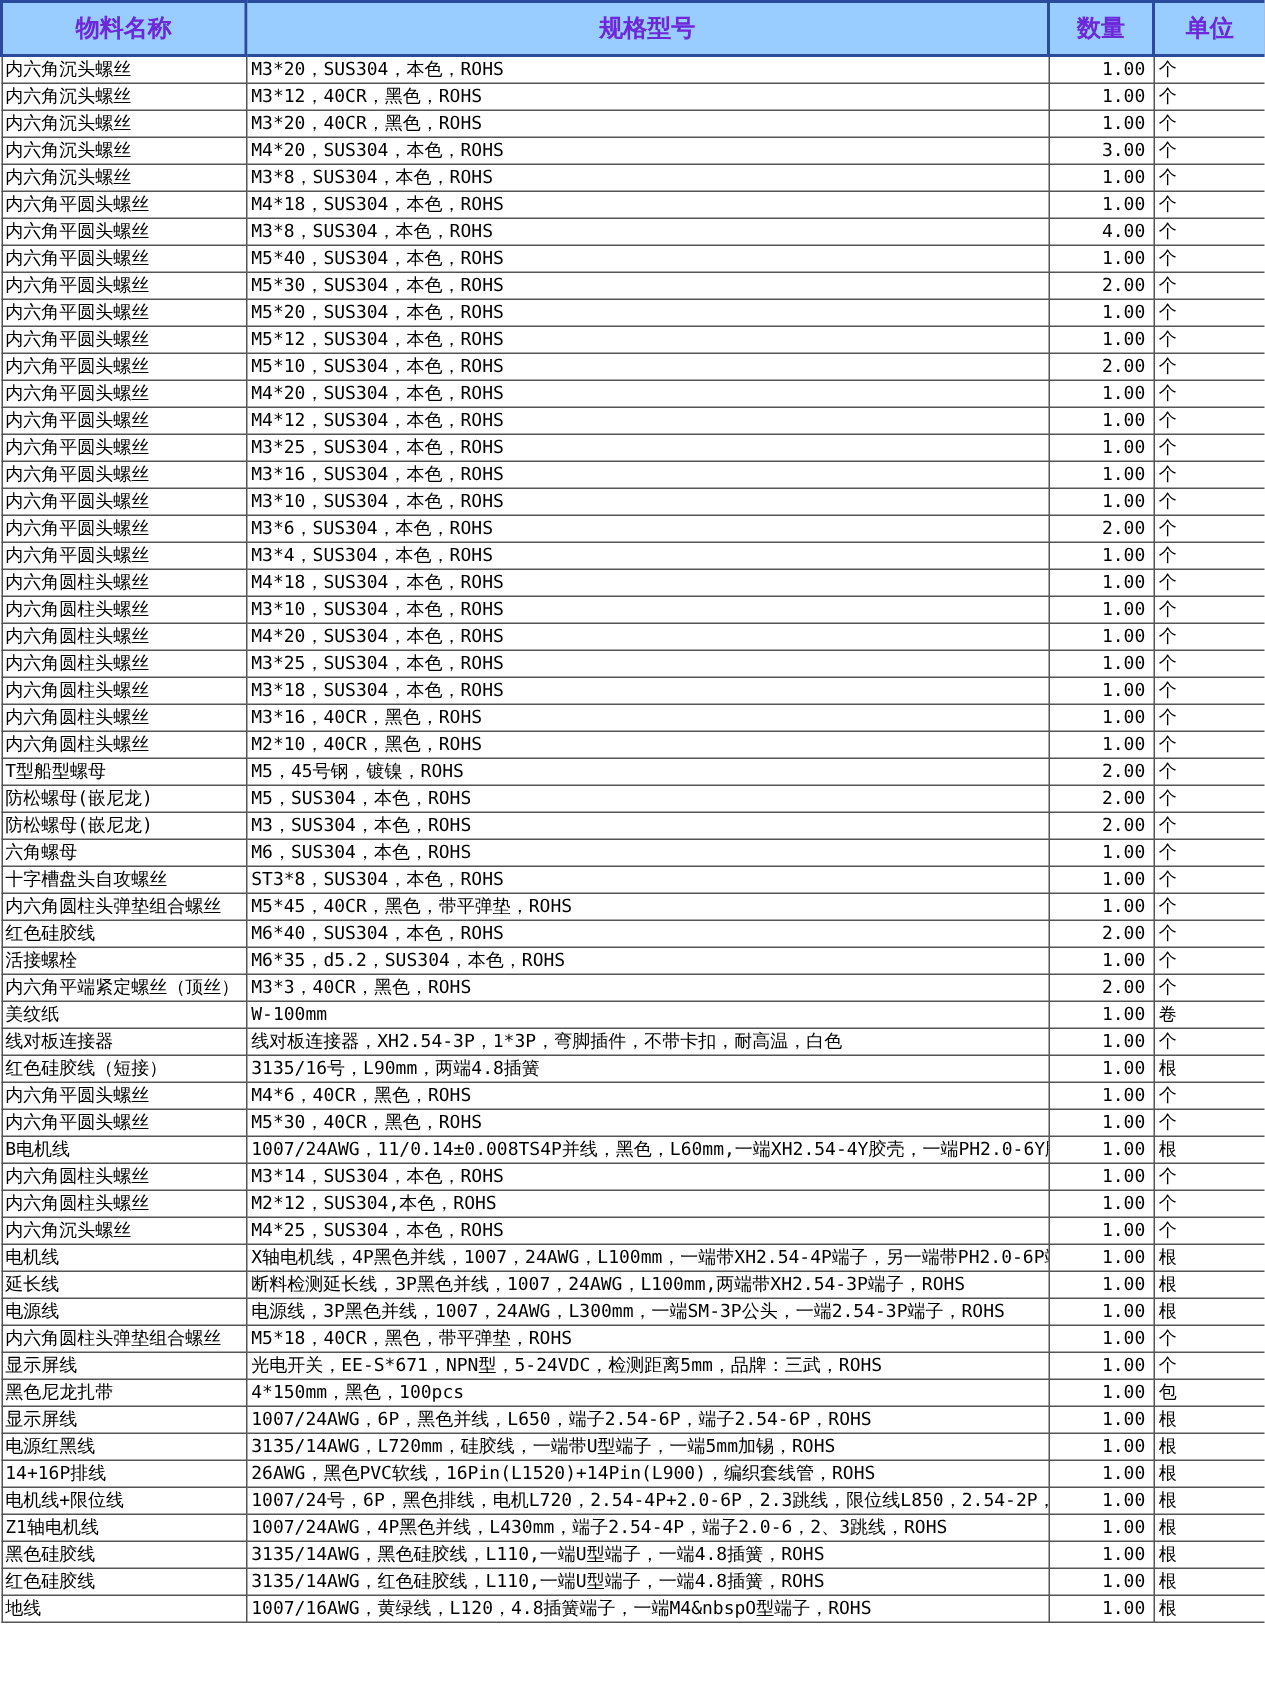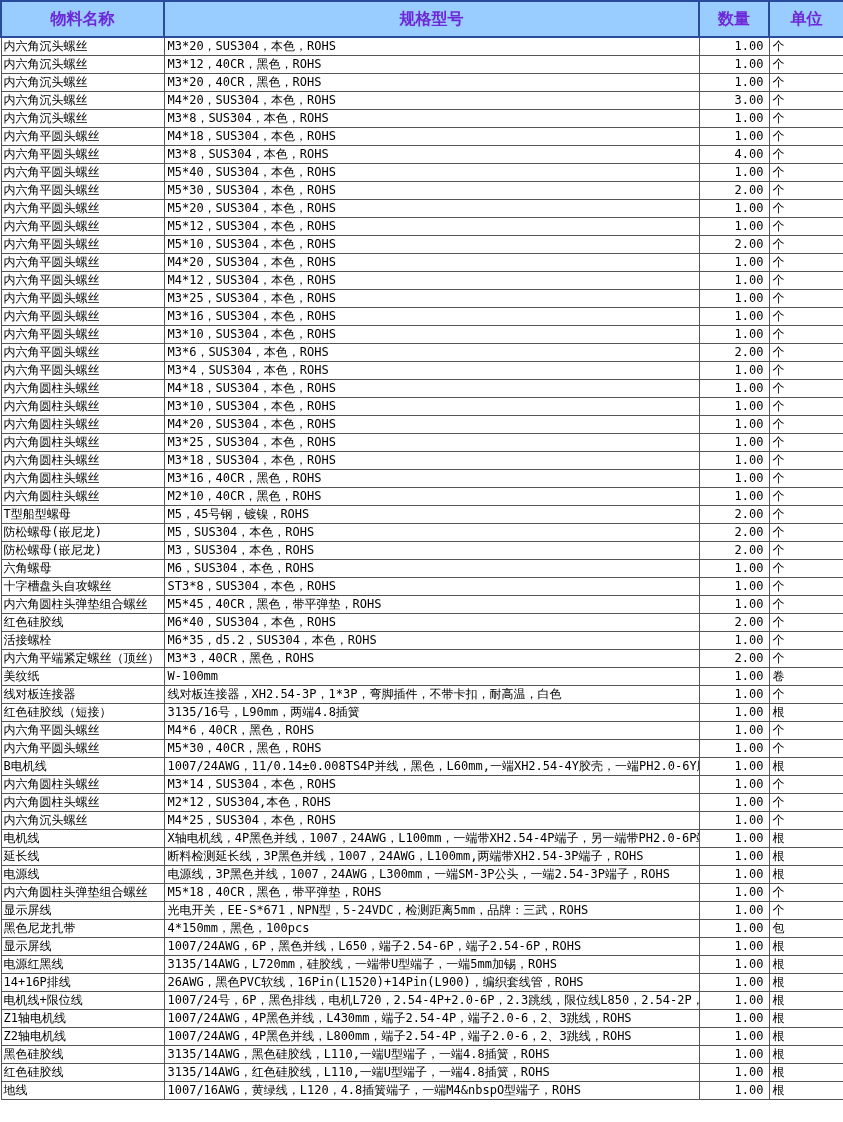--- a/index.html
+++ b/index.html
@@ -387,26 +387,20 @@
     <td class="qty">1.00</td>
     <td class="unit">根</td>
   </tr>
       <tr>
     <td class="name">Z1轴电机线</td>
     <td class="spec">1007/24AWG，4P黑色并线，L430mm，端子2.54-4P，端子2.0-6，2、3跳线，ROHS</td>
     <td class="qty">1.00</td>
     <td class="unit">根</td>
   </tr>
       <tr>
-    <td class="name">Z2轴电机线</td>
-    <td class="spec">1007/24AWG，4P黑色并线，L800mm，端子2.54-4P，端子2.0-6，2、3跳线，ROHS</td>
-    <td class="qty">1.00</td>
-    <td class="unit">根</td>
-  </tr>
-      <tr>
     <td class="name">黑色硅胶线</td>
     <td class="spec">3135/14AWG，黑色硅胶线，L110,一端U型端子，一端4.8插簧，ROHS</td>
     <td class="qty">1.00</td>
     <td class="unit">根</td>
   </tr>
       <tr>
     <td class="name">红色硅胶线</td>
     <td class="spec">3135/14AWG，红色硅胶线，L110,一端U型端子，一端4.8插簧，ROHS</td>
     <td class="qty">1.00</td>
     <td class="unit">根</td>

